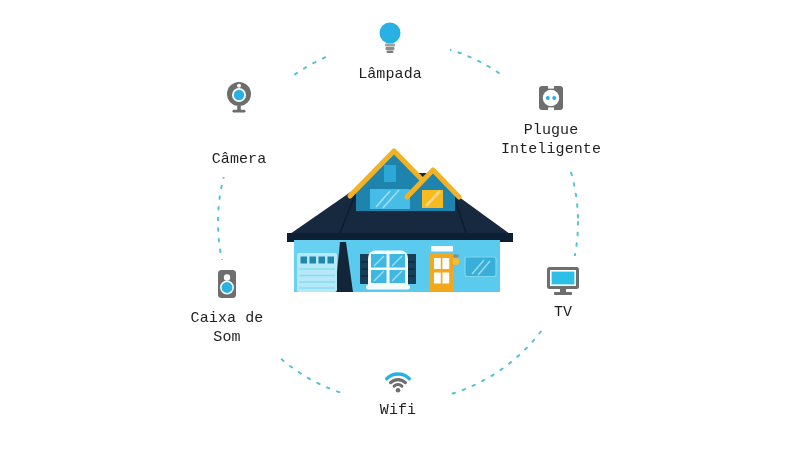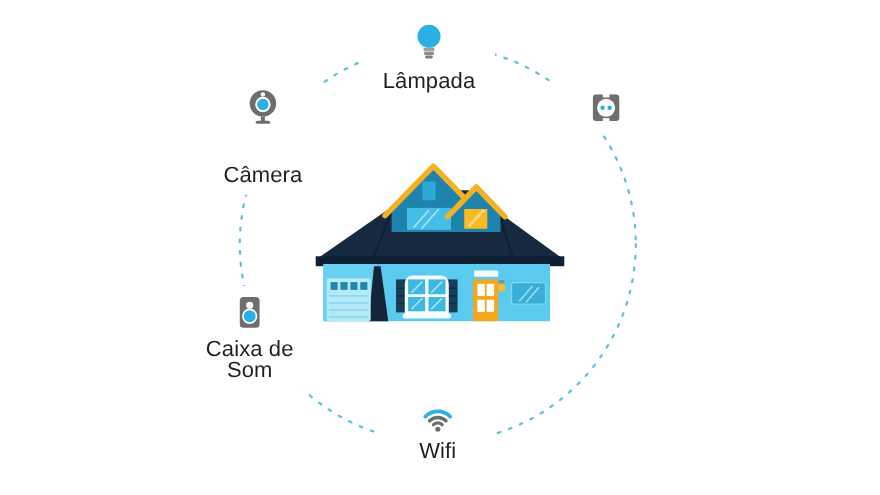--- a/index.html
+++ b/index.html
@@ -8,22 +8,23 @@
     font-family:"Liberation Sans",sans-serif;
   }
   .ring-svg{position:absolute;left:0;top:0;}
   .house-svg{position:absolute;left:280px;top:146px;}
   .device{
     position:absolute;display:flex;flex-direction:column;align-items:center;
     gap:7px;background:#ffffff;padding:8px 10px;box-sizing:border-box;
   }
   .device .icon{display:flex;align-items:center;justify-content:center;}
   .device .label{
-    font-size:20px;line-height:19px;color:#1f1f1f;text-align:center;
+    font-size:15px;line-height:19px;color:#1f1f1f;text-align:center;
     letter-spacing:.1px;
+    font-family:Liberation Mono, monospace;
   }
   .device .label span{display:block;}
   
   .dev-lampada{left:330px;top:14px;width:120px;}
   .dev-camera{left:184px;top:72px;width:110px;gap:36px;}
   .dev-plugue{left:493px;top:74px;width:116px;}
   .dev-tv{left:510px;top:256px;width:106px;}
   .dev-wifi{left:345px;top:356px;width:106px;}
   .dev-som{left:172px;top:260px;width:110px;}
 </style>
@@ -120,22 +121,40 @@
     <span class="icon">
       <svg width="32" height="32" viewBox="0 0 32 32">
         <rect x="4" y="4" width="24" height="24" rx="3" fill="#6E6E6E"></rect>
         <rect x="13" y="3" width="6" height="3.6" fill="#FFFFFF"></rect>
         <rect x="13" y="25.4" width="6" height="3.6" fill="#FFFFFF"></rect>
         <circle cx="16" cy="16" r="8.2" fill="#FFFFFF"></circle>
         <circle cx="12.8" cy="16" r="2" fill="#29B1E3"></circle>
         <circle cx="19.2" cy="16" r="2" fill="#29B1E3"></circle>
       </svg>
     </span>
+    <div class="label">
+      <span>Plugue</span>
+      <span>Inteligente</span>
+    </div>
   </div>
 
+  <div class="device dev-tv">
+    <span class="icon">
+      <svg width="38" height="32" viewBox="0 0 38 32">
+        <rect x="3" y="3" width="32" height="22" rx="2.5" fill="#6E6E6E"></rect>
+        <rect x="6" y="6" width="26" height="16" fill="#FFFFFF"></rect>
+        <rect x="7.6" y="7.6" width="22.8" height="12.8" fill="#2CC0E8"></rect>
+        <rect x="16" y="25" width="6" height="3" fill="#6E6E6E"></rect>
+        <rect x="10" y="28" width="18" height="3" rx="1" fill="#6E6E6E"></rect>
+      </svg>
+    </span>
+    <div class="label">
+      <span>TV</span>
+    </div>
+  </div>
 
   <div class="device dev-wifi">
     <span class="icon">
       <svg width="40" height="30" viewBox="0 0 40 30">
         <path d="M8.7,14.7 A16,16 0 0 1 31.3,14.7" fill="none" stroke="#29B1E3" stroke-width="3.4" stroke-linecap="round"></path>
         <path d="M12.6,18.6 A10.5,10.5 0 0 1 27.4,18.6" fill="none" stroke="#6E6E6E" stroke-width="3.2" stroke-linecap="round"></path>
         <path d="M16.1,22.1 A5.5,5.5 0 0 1 23.9,22.1" fill="none" stroke="#6E6E6E" stroke-width="3" stroke-linecap="round"></path>
         <circle cx="20" cy="26.2" r="2.3" fill="#6E6E6E"></circle>
       </svg>
     </span>

